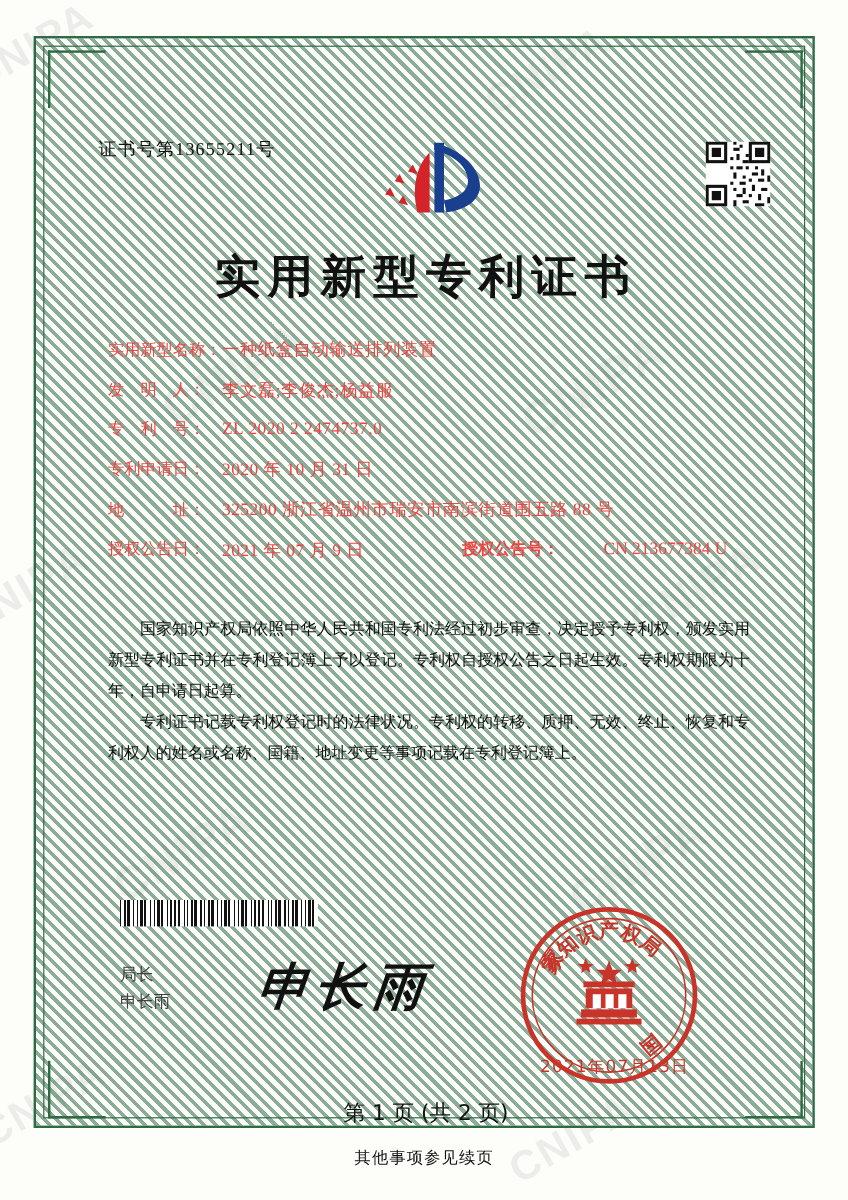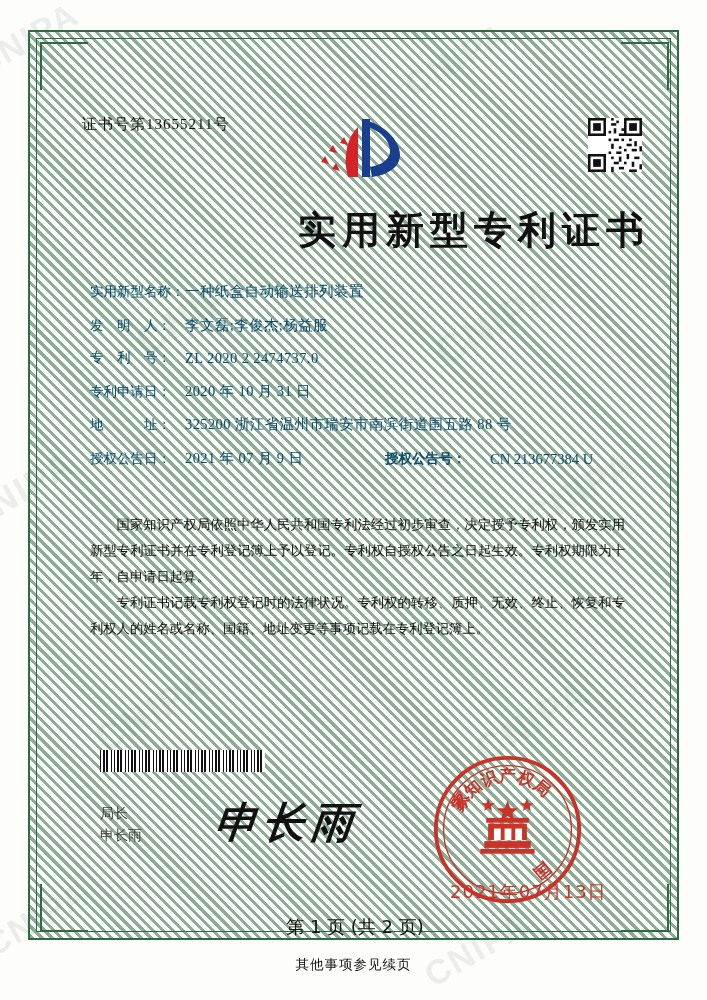--- a/index.html
+++ b/index.html
@@ -106,39 +106,39 @@
   .qr {
     position: absolute;
     right: 8px; top: 58px;
     width: 54px; height: 54px;
   }
 
   .title {
     position: absolute;
     left: 0; top: 145px;
     width: 590px;
-    text-align: right;
+    text-align: center;
     font-size: 38px;
     font-weight: bold;
     letter-spacing: 6px;
     color: #111;
     font-family: "DejaVu Sans", sans-serif;
   }
 
   .fields {
     position: absolute;
     left: 30px; top: 222px;
     width: 540px;
   }
   .field-row {
     display: flex;
-    align-items: flex-end;
+    align-items: center;
     margin-bottom: 14.5px;
     font-size: 14.5px;
-    color: #0c4a6e;
+    color: #ef4444;
   }
   .field-label {
     width: 95px;
     flex: 0 0 95px;
     letter-spacing: 0px;
     font-family: "DejaVu Sans", sans-serif;
     font-size: 13.5px;
   }
   .field-value {
     flex: 1;
@@ -150,20 +150,21 @@
   .field-label2 {
     flex: 0 0 105px;
     font-family: "DejaVu Sans", sans-serif;
     font-size: 13.5px;
     font-weight: bold;
   }
   .field-value2 {
     flex: 1;
     font-family: "Liberation Serif", serif;
     font-size: 14.5px;
+    margin-left: 13px;
   }
 
   .paras {
     position: absolute;
     left: 30px; top: 452px;
     width: 535px;
     font-size: 13.3px;
     line-height: 1.95;
     color: #111;
     text-align: justify;
@@ -206,21 +207,21 @@
 
   
   .seal {
     position: absolute;
     left: 370px; top: 692px;
     width: 155px; height: 155px;
   }
   .seal-date {
     position: absolute;
     left: 390px; top: 820px;
-    font-size: 18px;
+    font-size: 14px;
     color: #c9342a;
     font-family: "DejaVu Sans", sans-serif;
     letter-spacing: 1px;
   }
 
   .page-no {
     position: absolute;
     left: 0; top: 855px;
     width: 590px;
     text-align: center;

